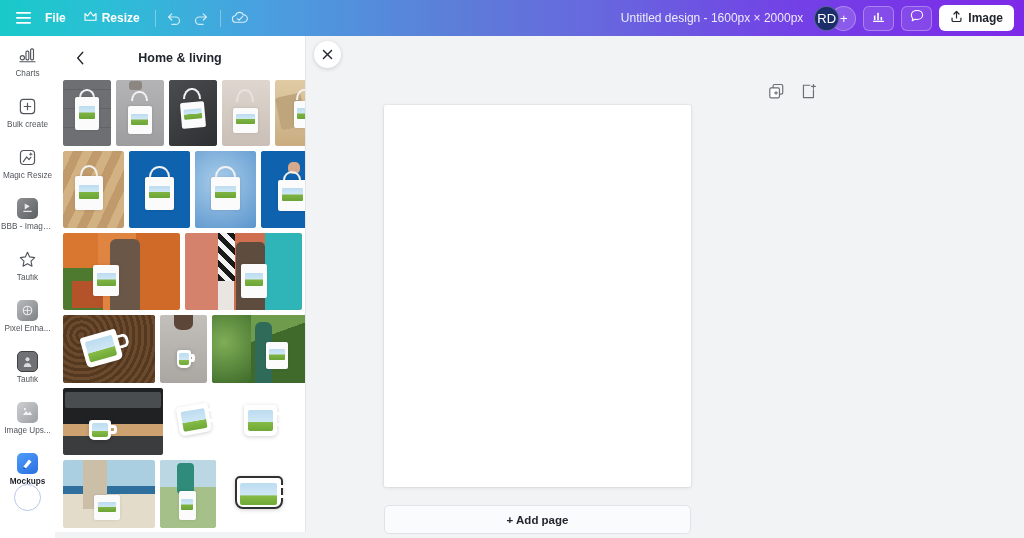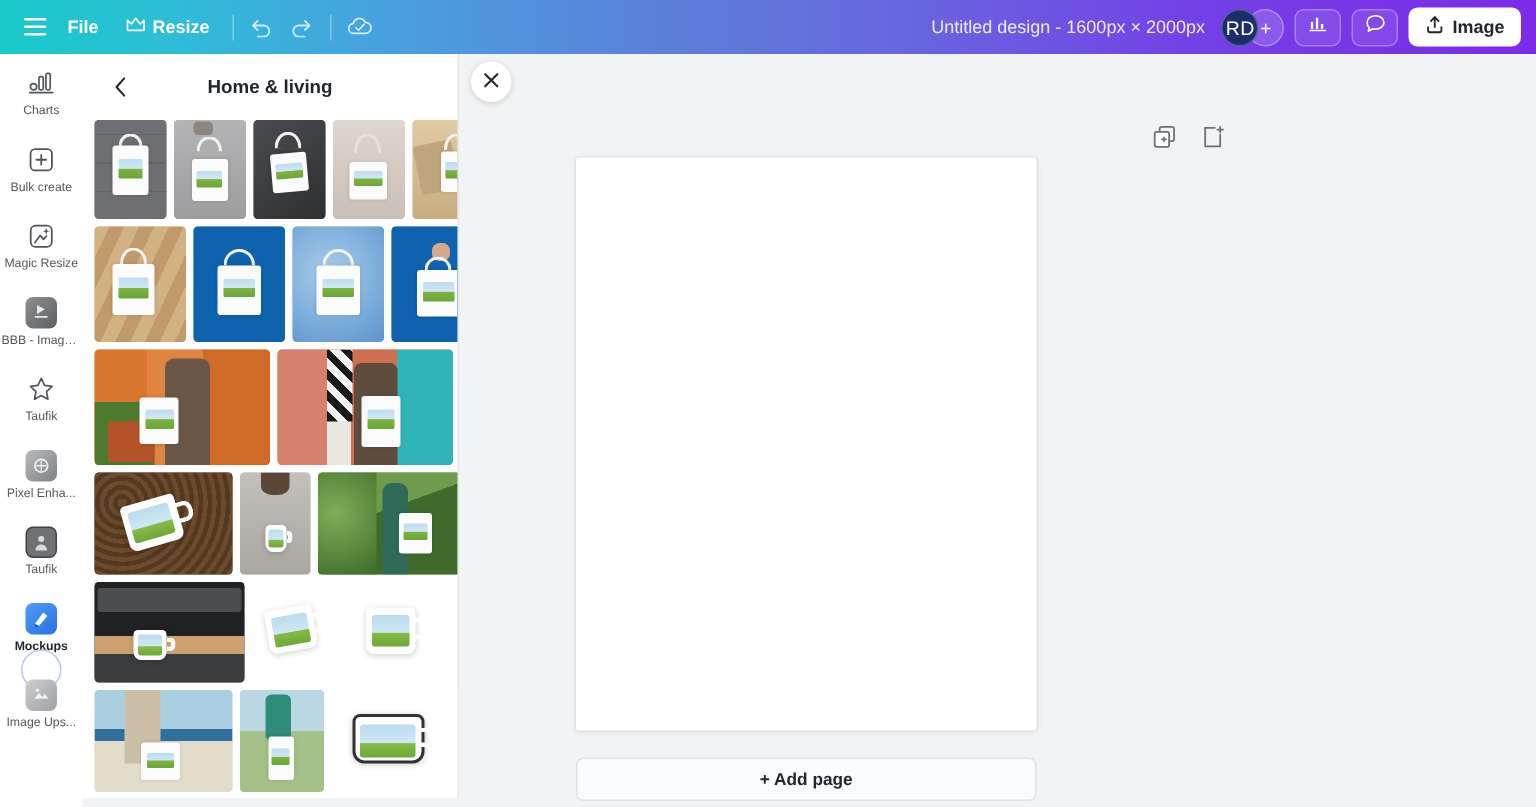--- a/index.html
+++ b/index.html
@@ -337,43 +337,43 @@
         <div class="app-ico" style="background:#6f7174; border:1.5px solid #3f4144;">
           <svg width="11" height="12" viewBox="0 0 12 13" fill="none" aria-hidden="true">
             <circle cx="6" cy="3.6" r="2.2" fill="#d9dadb"></circle>
             <path d="M1.8 12 c0 -2.6 1.9 -4.4 4.2 -4.4 s4.2 1.8 4.2 4.4 Z" fill="#d9dadb"></path>
           </svg>
         </div>
       </div>
       <div class="rail-label">Taufik</div>
     </div>
 
+    <div class="rail-item">
+      <div class="rail-ico">
+        <div class="app-ico" style="background:linear-gradient(135deg,#cdcfd1,#9da0a3);">
+          <svg width="13" height="13" viewBox="0 0 14 14" fill="none" aria-hidden="true">
+            <path d="M2 9.6 L5.4 5.4 L7.8 8.2 L9.6 6 L12 9.6 Z" fill="#f2f3f4"></path>
+            <circle cx="4.2" cy="3.4" r="1.2" fill="#f2f3f4"></circle>
+          </svg>
+        </div>
+      </div>
+      <div class="rail-label">Image Ups...</div>
+    </div>
+
     <div class="rail-item active">
       <div class="rail-ico">
         <div class="app-ico" style="background:linear-gradient(145deg,#4f9dfb,#2b6fe0);">
           <svg width="13" height="13" viewBox="0 0 14 14" fill="none" aria-hidden="true">
             <path d="M2.4 10.8 L8.4 2.6 L11.4 5.1 L5.3 12.2 Z" fill="#ffffff"></path>
             <path d="M2.4 10.8 L5.3 12.2 L3 13.2 Z" fill="#1f4fa8"></path>
           </svg>
         </div>
       </div>
       <div class="rail-label">Mockups</div>
       <div class="rail-circle"></div>
-    </div>
-
-    <div class="rail-item">
-      <div class="rail-ico">
-        <div class="app-ico" style="background:linear-gradient(135deg,#cdcfd1,#9da0a3);">
-          <svg width="13" height="13" viewBox="0 0 14 14" fill="none" aria-hidden="true">
-            <path d="M2 9.6 L5.4 5.4 L7.8 8.2 L9.6 6 L12 9.6 Z" fill="#f2f3f4"></path>
-            <circle cx="4.2" cy="3.4" r="1.2" fill="#f2f3f4"></circle>
-          </svg>
-        </div>
-      </div>
-      <div class="rail-label">Image Ups...</div>
     </div>
   </div>
 
   <div class="panel">
     <div class="panel-head">
       <div class="back-chev">
         <svg width="9" height="14" viewBox="0 0 10 16" fill="none" aria-hidden="true">
           <path d="M7.6 1.4 L1.8 8 L7.6 14.6" stroke="#21262e" stroke-width="1.5" fill="none" stroke-linecap="round" stroke-linejoin="round"></path>
         </svg>
       </div>

